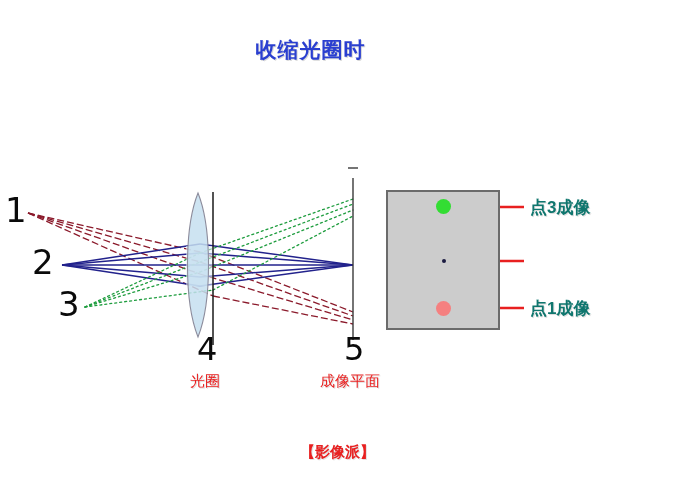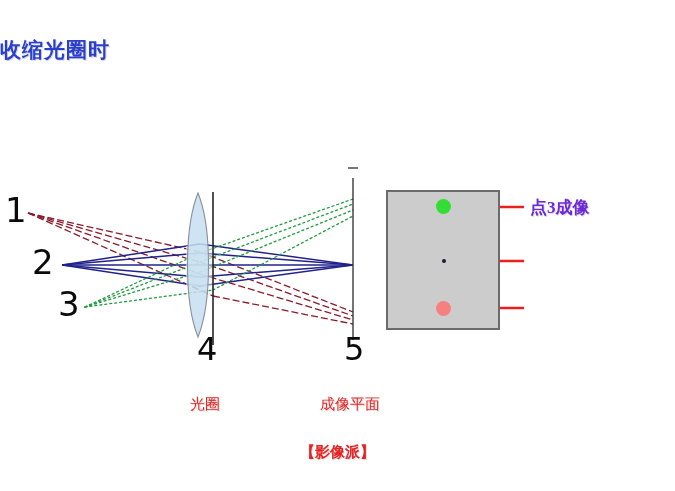--- a/index.html
+++ b/index.html
@@ -16,24 +16,25 @@
   }
   #stage {
     position: absolute;
     left: 0; top: 0;
     width: 675px;
     height: 491px;
   }
   .title {
     position: absolute;
     width: 583px;
-    text-align: left;
+    text-align: center;
     font-weight: bold;
     white-space: nowrap;
     font-family: "DejaVu Sans", "Liberation Sans", sans-serif;
+    padding-left: 19px;
   }
   #title-1 {
     top: 36px;
     font-size: 21px;
     color: #2a3fd0;
     letter-spacing: 1px;
     text-shadow: 1px 1px 0 #d8d8d8;
   }
   #title-2 {
     top: 78px;
@@ -57,30 +58,29 @@
     line-height: 1;
   }
   .red-label {
     position: absolute;
     font-size: 15px;
     color: #e82020;
     font-weight: normal;
     white-space: nowrap;
     text-shadow: 1px 1px 0 #e0e0e0;
     font-family: "DejaVu Sans", "Liberation Sans", sans-serif;
-    margin-top: 23px;
   }
   .callout-label {
     position: absolute;
     font-size: 17px;
     font-weight: bold;
-    color: #6d28d9;
+    color: #0f766e;
     white-space: nowrap;
     text-shadow: 1px 1px 0 #dedede;
-    font-family: Liberation Serif, serif;
+    font-family: Liberation Sans, sans-serif;
   }
   #watermark {
     position: absolute;
     width: 675px;
     text-align: center;
     top: 443px;
     font-size: 15px;
     font-weight: bold;
     color: #e82020;
     letter-spacing: 0px;
@@ -174,16 +174,17 @@
 
   <div class="axis-num" style="left:344px; top:333px;">5</div>
   <div class="red-label" style="left:320px; top:372px;">成像平面</div>
 
   <div id="sensor-panel"></div>
   <div class="blob" id="blob-3"></div>
   <div class="blob" id="blob-2"></div>
   <div class="blob" id="blob-1"></div>
 
   <div class="callout-label" style="left:530px; top:196px;">点3成像</div>
+  <div class="callout-label" style="left:530px; top:297px;">点1成像</div>
 
   <div id="watermark">【影像派】</div>
 
 </div>
 
 </body></html>

